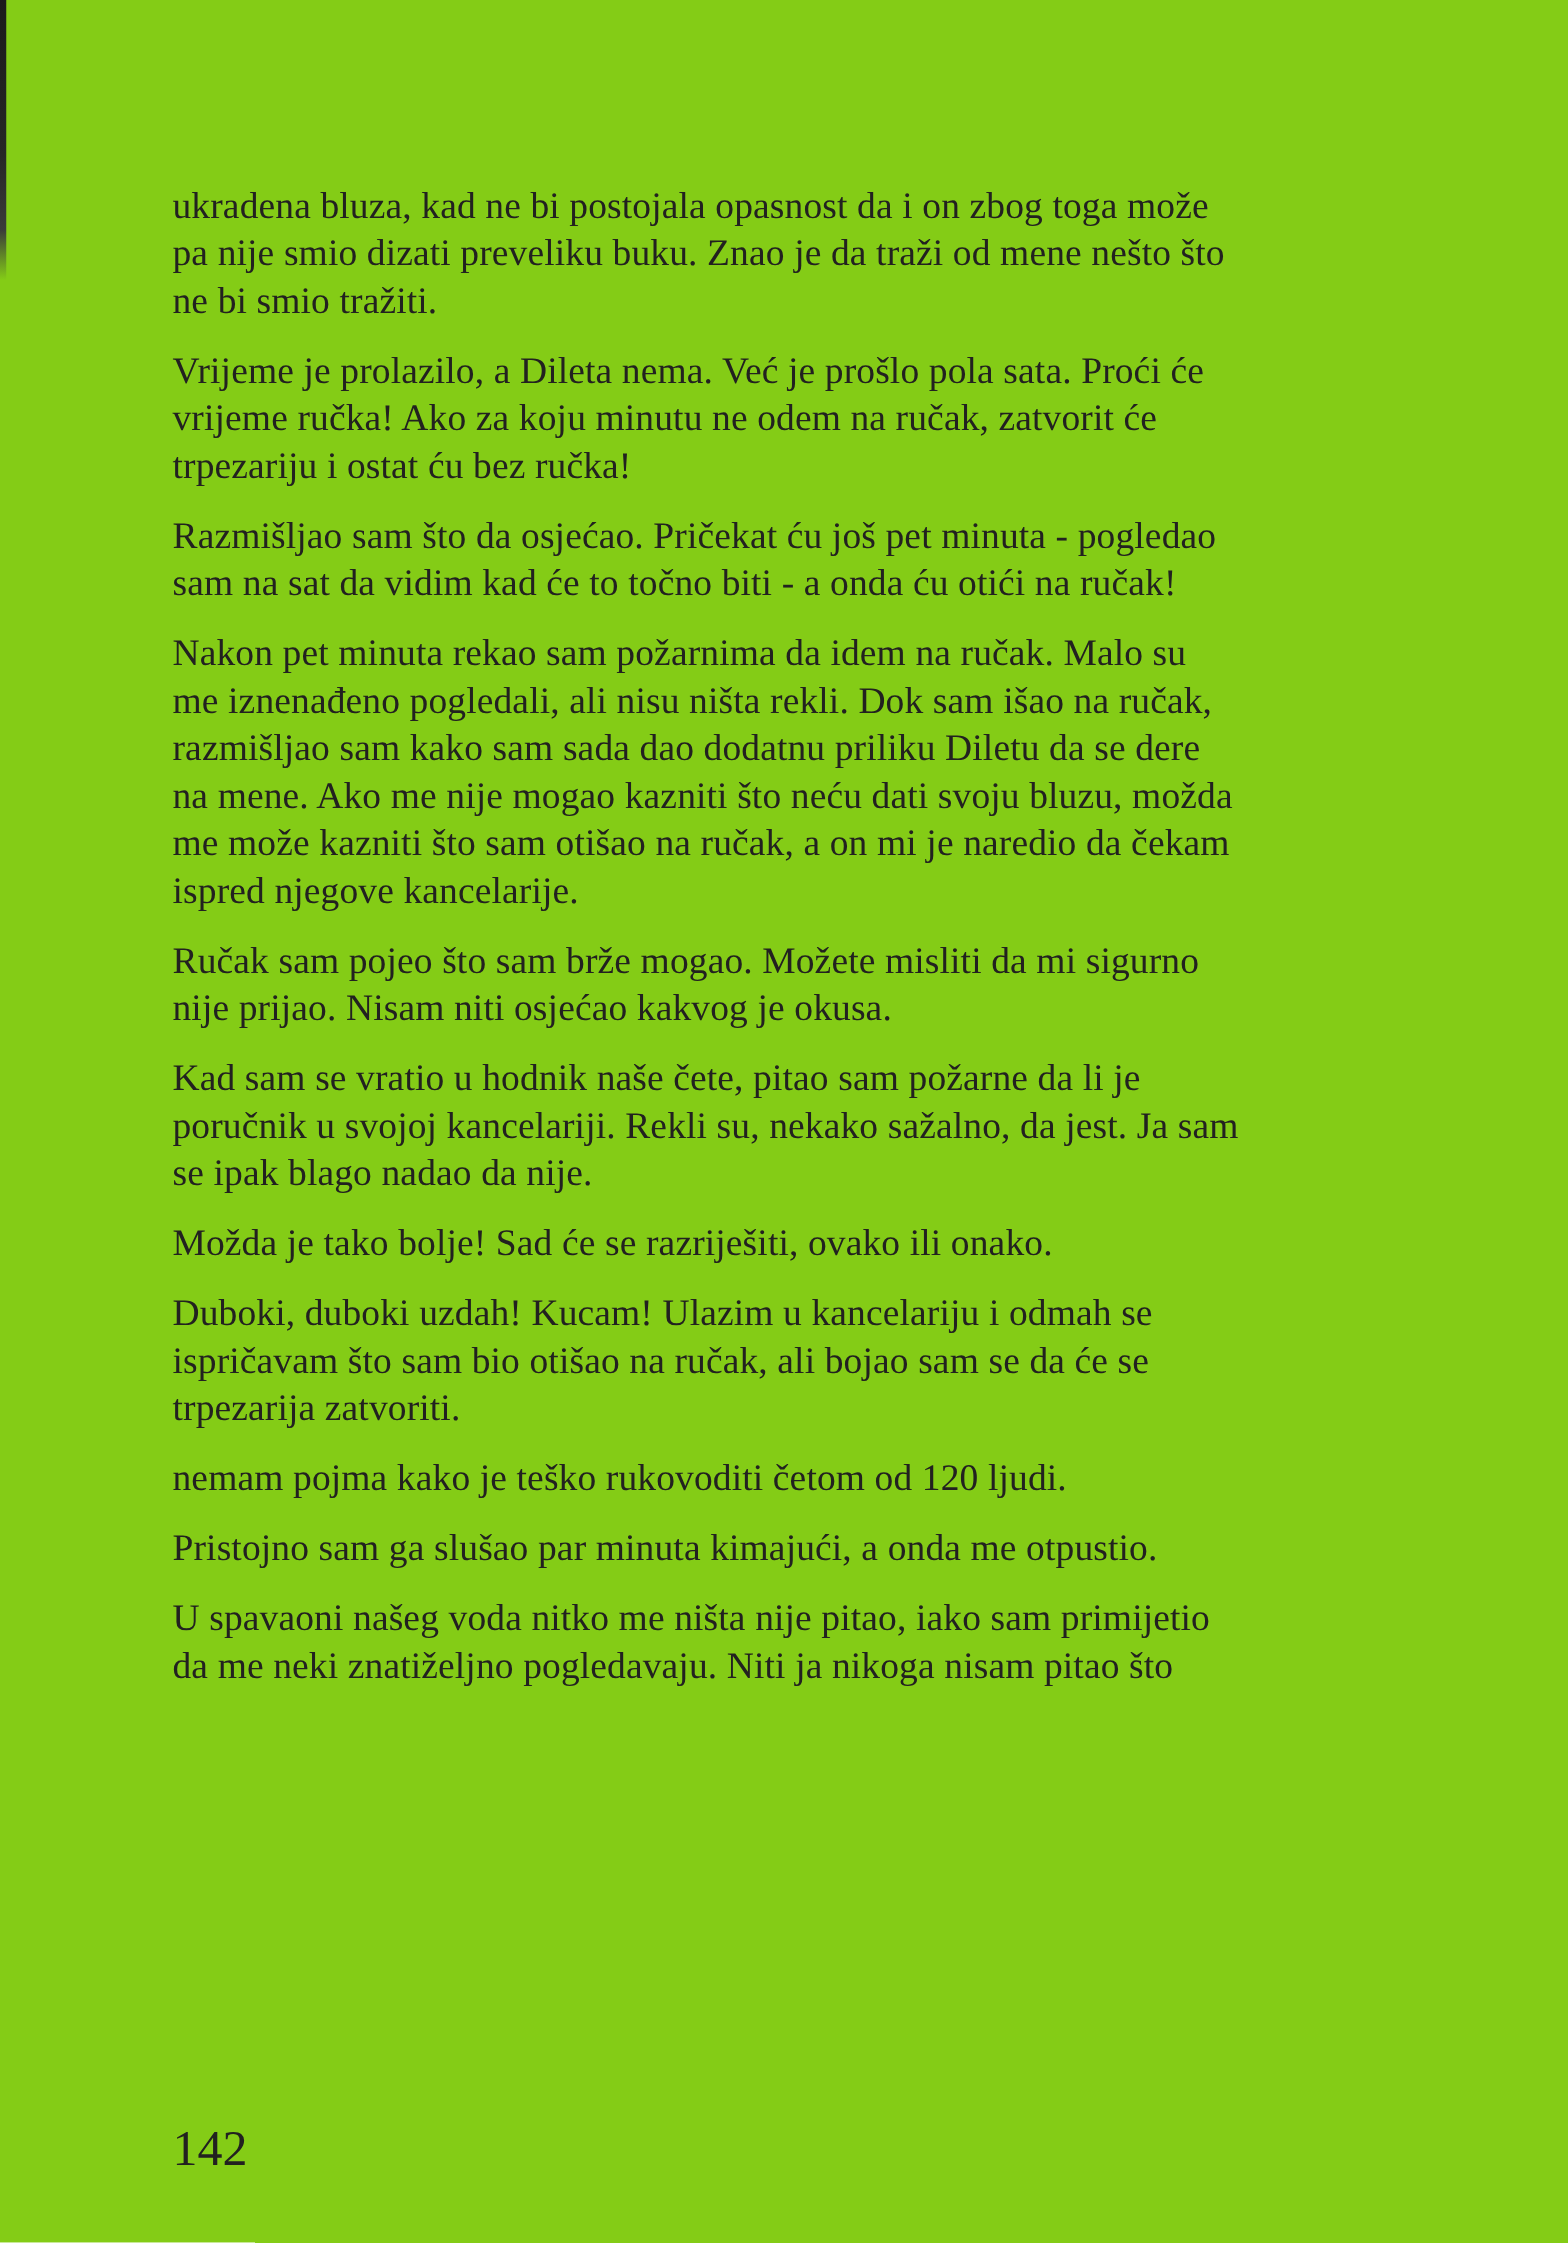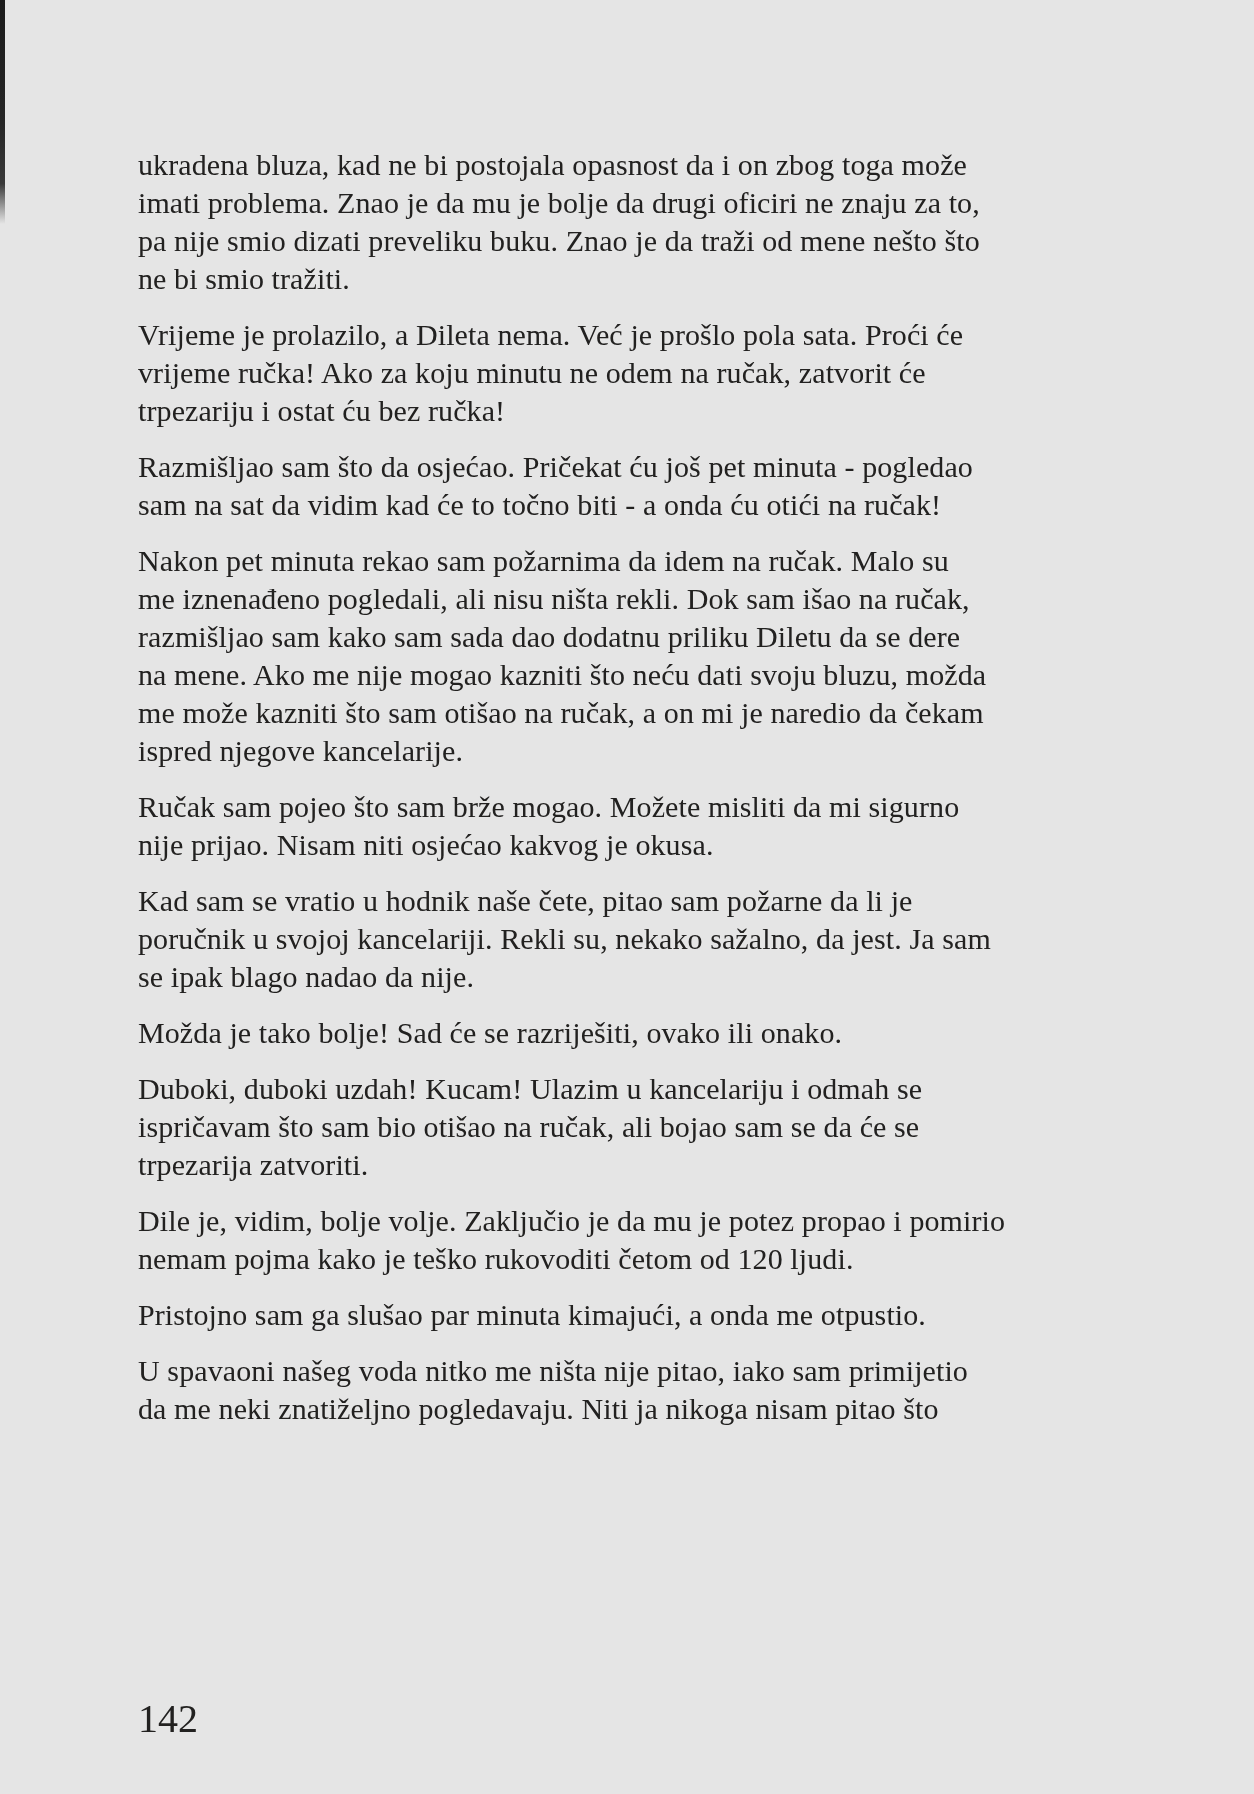--- a/index.html
+++ b/index.html
@@ -4,21 +4,21 @@
 <style>
   html, body {
     margin: 0;
     padding: 0;
     background: #ffffff;
   }
   .page {
     position: relative;
     width: 1254px;
     height: 1794px;
-    background: #e5e5e5;
+    background: #84cc16;
     overflow: hidden;
     font-family: "Liberation Serif", "DejaVu Serif", serif;
     color: #222120;
   }
   .scan-bar {
     position: absolute;
     left: 0;
     top: 0;
     width: 5px;
     height: 224px;
@@ -54,21 +54,20 @@
   }
 </style>
 </head>
 <body>
 
 <div class="page">
   <div class="scan-bar"></div>
   <main class="text-block">
       <p>
         <span class="line">ukradena bluza, kad ne bi postojala opasnost da i on zbog toga može</span>
-        <span class="line">imati problema. Znao je da mu je bolje da drugi oficiri ne znaju za to,</span>
         <span class="line">pa nije smio dizati preveliku buku. Znao je da traži od mene nešto što</span>
         <span class="line">ne bi smio tražiti.</span>
       </p>
       <p>
       </p>
       <p>
         <span class="line">Vrijeme je prolazilo, a Dileta nema. Već je prošlo pola sata. Proći će</span>
         <span class="line">vrijeme ručka! Ako za koju minutu ne odem na ručak, zatvorit će</span>
         <span class="line">trpezariju i ostat ću bez ručka!</span>
       </p>
@@ -95,21 +94,20 @@
       </p>
       <p>
         <span class="line">Možda je tako bolje! Sad će se razriješiti, ovako ili onako.</span>
       </p>
       <p>
         <span class="line">Duboki, duboki uzdah! Kucam! Ulazim u kancelariju i odmah se</span>
         <span class="line">ispričavam što sam bio otišao na ručak, ali bojao sam se da će se</span>
         <span class="line">trpezarija zatvoriti.</span>
       </p>
       <p>
-        <span class="line">Dile je, vidim, bolje volje. Zaključio je da mu je potez propao i pomirio</span>
         <span class="line">nemam pojma kako je teško rukovoditi četom od 120 ljudi.</span>
       </p>
       <p>
         <span class="line">Pristojno sam ga slušao par minuta kimajući, a onda me otpustio.</span>
       </p>
       <p>
         <span class="line">U spavaoni našeg voda nitko me ništa nije pitao, iako sam primijetio</span>
         <span class="line">da me neki znatiželjno pogledavaju. Niti ja nikoga nisam pitao što</span>
       </p>
     </main>

